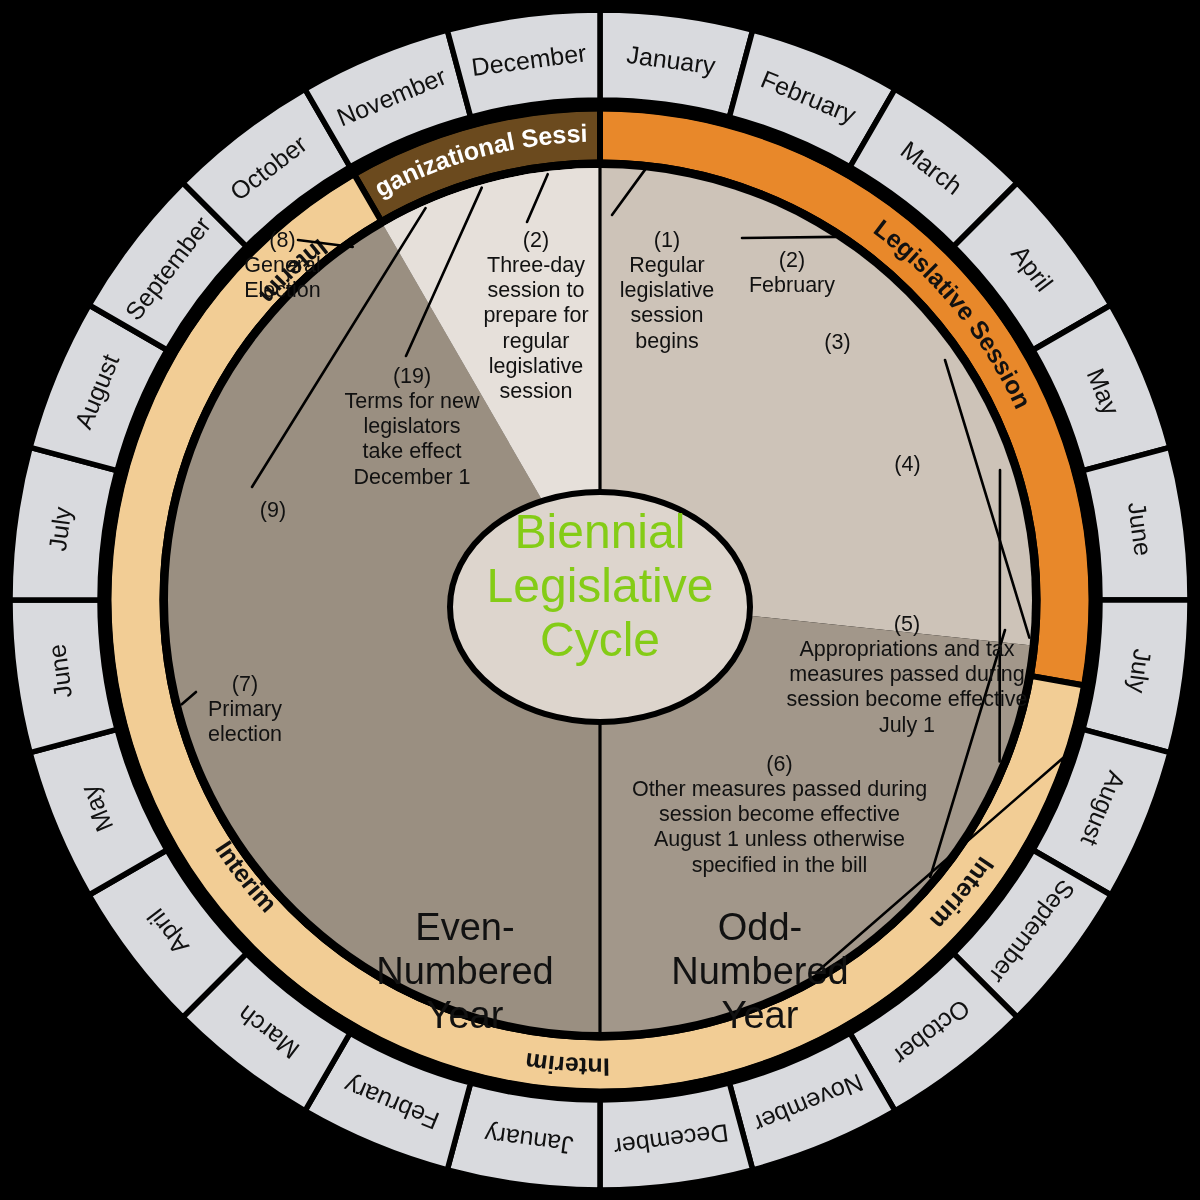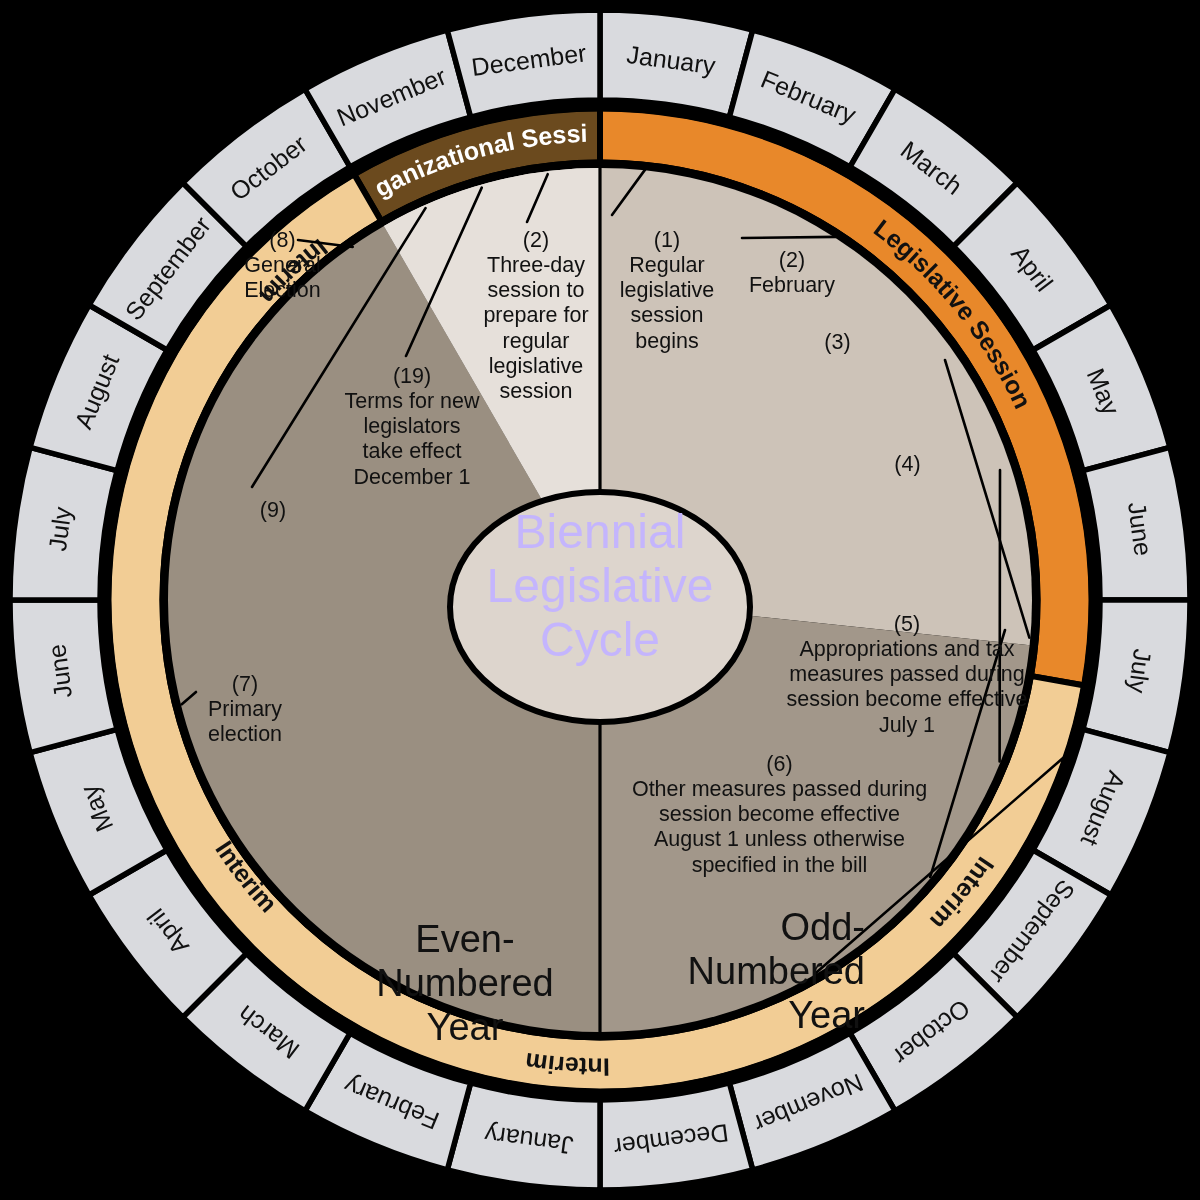--- a/index.html
+++ b/index.html
@@ -3,21 +3,21 @@
 <meta charset="utf-8">
 <style>
   html,body{margin:0;padding:0;background:#000;}
   #stage{position:relative;width:1200px;height:1200px;background:#000;
          font-family:"Liberation Sans","DejaVu Sans",sans-serif;overflow:hidden;}
   svg{position:absolute;left:0;top:0;}
   .mlabel{font-family:"Liberation Sans","DejaVu Sans",sans-serif;font-size:25px;fill:#111;}
   .ringlabel{font-family:"Liberation Sans","DejaVu Sans",sans-serif;font-size:25px;font-weight:bold;}
   .note{position:absolute;color:#111;font-size:21.5px;line-height:1.17;text-align:center;}
   .note .num{display:block;}
-  .center-title{position:absolute;text-align:center;color:#c4b5fd;font-size:48px;line-height:1.12;}
+  .center-title{position:absolute;text-align:center;color:#84cc16;font-size:48px;line-height:1.12;}
   .yearlab{position:absolute;text-align:center;color:#111;font-size:38px;line-height:1.16;}
 </style>
 </head>
 <body>
 
 <div id="stage">
 
   <svg id="wheel" width="1200" height="1200" viewBox="0 0 1200 1200">
       <defs>
         <path id="arc_org" d="M 377.7147891170546 198.98686427658697 A 458.5 458.5 0 0 1 591.9980716485055 141.56983177079462" fill="none"></path>
@@ -105,22 +105,22 @@
       <line x1="181.80254197504553" y1="704.2683370034567" x2="196" y2="692" stroke="#000" stroke-width="2.6" stroke-linecap="round"></line>
       <line x1="352.788555932699" y1="246.9454689114446" x2="298" y2="240" stroke="#000" stroke-width="2.6" stroke-linecap="round"></line>
       <line x1="425.50998012048177" y1="208.0889986713242" x2="252" y2="487" stroke="#000" stroke-width="2.6" stroke-linecap="round"></line>
       <line x1="481.7515743545075" y1="187.61873244246112" x2="406" y2="356" stroke="#000" stroke-width="2.6" stroke-linecap="round"></line>
       <line x1="547.7180516791918" y1="174.19770094587284" x2="527" y2="222" stroke="#000" stroke-width="2.6" stroke-linecap="round"></line>
       <ellipse cx="600" cy="607" rx="150" ry="115" fill="#ddd5cd" stroke="#000" stroke-width="6"></ellipse>
     </svg>
 
   <div class="center-title" id="centerTitle" style="left:440px;top:505px;width:320px;">Biennial<br>Legislative<br>Cycle</div>
 
-  <div class="yearlab" id="evenYear" style="left:340px;top:905px;width:250px;margin-top:12px;">Even-<br>Numbered<br>Year</div>
-  <div class="yearlab" id="oddYear" style="left:615px;top:905px;width:250px;text-align:right;">Odd-<br>Numbered<br>Year</div>
+  <div class="yearlab" id="evenYear" style="left:340px;top:905px;width:250px;">Even-<br>Numbered<br>Year</div>
+  <div class="yearlab" id="oddYear" style="left:635px;top:905px;width:250px;">Odd-<br>Numbered<br>Year</div>
 
   <div class="note" id="note0" style="left:592px;top:228px;width:150px;"><span class="num">(1)</span><span>Regular<br>legislative<br>session<br>begins</span></div>
   <div class="note" id="note1" style="left:712px;top:248px;width:160px;"><span class="num">(2)</span><span>February</span></div>
   <div class="note" id="note2" style="left:715px;top:330px;width:245px;"><span class="num">(3)</span></div>
   <div class="note" id="note3" style="left:790px;top:452px;width:235px;"><span class="num">(4)</span></div>
   <div class="note" id="note4" style="left:762px;top:612px;width:290px;"><span class="num">(5)</span><span>Appropriations and tax<br>measures passed during<br>session become effective<br>July 1</span></div>
   <div class="note" id="note5" style="left:612px;top:752px;width:335px;"><span class="num">(6)</span><span>Other measures passed during<br>session become effective<br>August 1 unless otherwise<br>specified in the bill</span></div>
   <div class="note" id="note6" style="left:160px;top:672px;width:170px;"><span class="num">(7)</span><span>Primary<br>election</span></div>
   <div class="note" id="note7" style="left:200px;top:228px;width:165px;"><span class="num">(8)</span><span>General<br>Election</span></div>
   <div class="note" id="note8" style="left:108px;top:498px;width:330px;"><span class="num">(9)</span></div>

